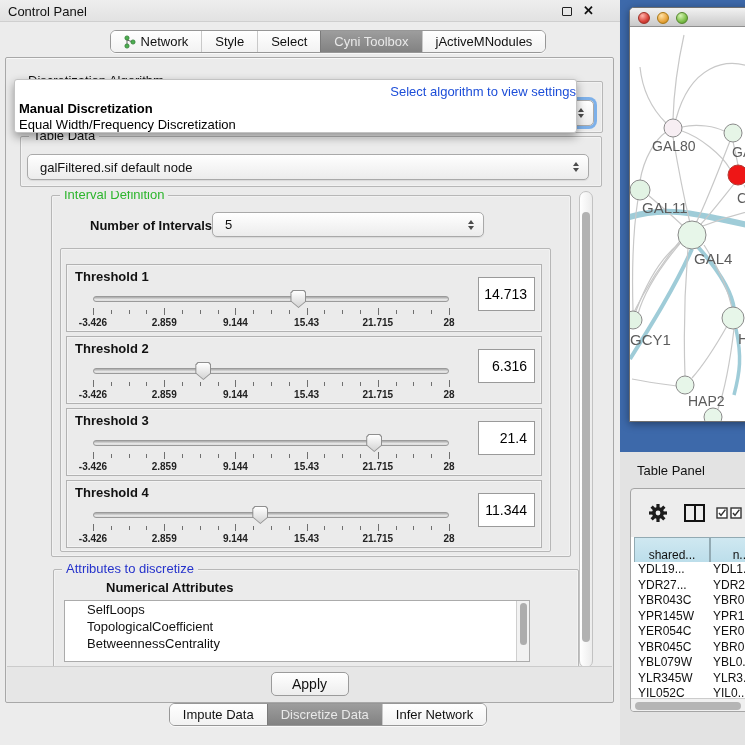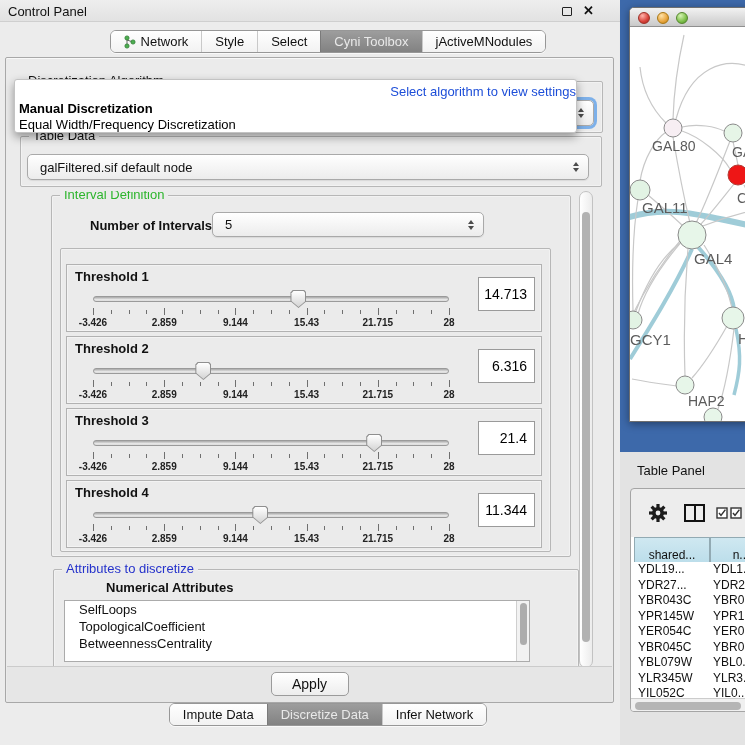--- a/index.html
+++ b/index.html
@@ -65,21 +65,21 @@
   .tick { position:absolute; width:1px; background:#6f6f6f; }
   .tick.major { top:0; height:7px; }
   .tick.minor { top:2px; height:4px; }
   .tick-labels { position:absolute; left:0; top:52px; width:100%; height:12px; }
   .tick-labels span { position:absolute; transform:translateX(-50%); font-size:10px; font-weight:bold; color:#222; white-space:nowrap; }
   .value-box { position:absolute; right:6px; top:12px; width:57px; height:34px; background:#fff; border:1px solid #9a9a9a; font-size:14px; color:#000; display:flex; align-items:center; justify-content:flex-end; padding-right:7px; }
 
   #attr-group { left:8px; top:378px; width:526px; height:110px; }
   #attr-list-label { position:absolute; left:8px; top:10px; font-size:13px; font-weight:bold; color:#111;padding-left:44px; }
   #attr-list { position:absolute; left:10px; top:30px; width:466px; height:62px; background:#fff; border:1px solid #ababab; overflow:hidden; }
-  .attr-item { font-size:13px; color:#111; line-height:17px; padding-left:14px; white-space:nowrap; }
+  .attr-item { font-size:13px; color:#111; line-height:17px; padding-left:22px; white-space:nowrap; }
   #attr-scrollbar { position:absolute; right:0; top:0; bottom:0; width:13px; background:#f2f2f2; border-left:1px solid #cfcfcf; }
   #attr-thumb { position:absolute; left:2.5px; top:2px; width:7px; height:42px; border-radius:4px; background:#adadad; }
 
   #main-scrollbar { position:absolute; right:0; top:0; width:14px; height:477px; background:linear-gradient(90deg,#ffffff,#ececec); border:1px solid #c2c2c2; border-radius:7px; }
   #main-thumb { position:absolute; left:2px; top:20px; width:8px; height:430px; border-radius:5px; background:#b2b2b2; }
 
   #footer-bar { position:absolute; left:1px; right:1px; top:608px; height:36px; background:#e6e6e6; border-top:1px solid #cbcbcb; }
   #apply-btn { position:absolute; left:50%; transform:translateX(-50%); top:5px; width:78px; height:24px; background:linear-gradient(#ffffff,#ededed); border:1px solid #9b9b9b; border-radius:5px; font-size:14px; color:#111; display:flex; align-items:center; justify-content:center; }
 
   

